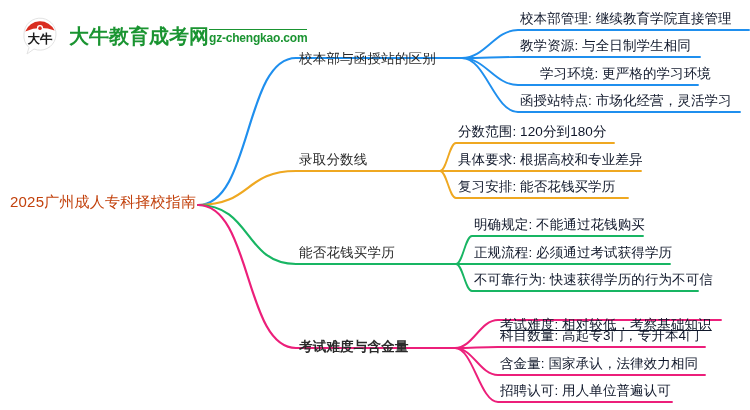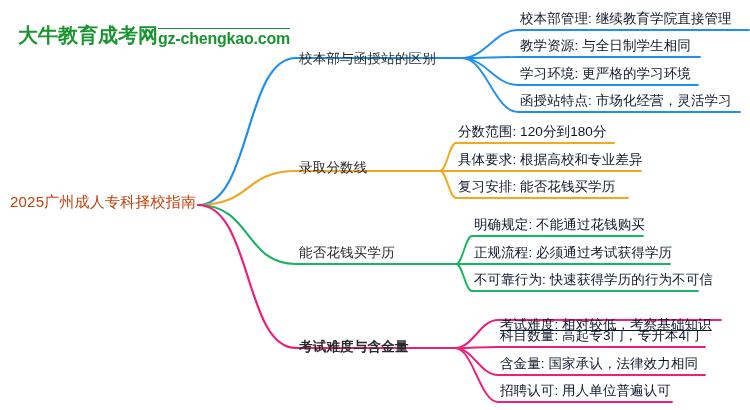--- a/index.html
+++ b/index.html
@@ -50,21 +50,21 @@
   }
   .logo-title {
     font-size: 20px;
     font-weight: bold;
     color: #1a9431;
     letter-spacing: 0px;
     white-space: nowrap;
   }
   .logo-sub {
     margin-top: 3px;
-    font-size: 16px;
+    font-size: 12px;
     font-weight: bold;
     color: #1a9431;
     letter-spacing: -0.2px;
     white-space: nowrap;
     border-top: 1.5px solid #1a9431;
     padding-top: 2px;
   }
 
   
   .root-node {
@@ -93,20 +93,29 @@
     color: #0f172a;
     white-space: nowrap;
     letter-spacing: 0.1px;
     line-height: 17px;
   }
 </style>
 </head>
 <body>
 
 <div class="logo-block">
+  <div class="logo-mark">
+    <svg width="44" height="42" viewBox="0 0 44 42">
+      <path d="M6 19 A16 16 0 1 1 16 34 L9 39 L11 32.5 A16 16 0 0 1 6 19 Z" fill="#ffffff" stroke="#e3e3e3" stroke-width="1"></path>
+      <path d="M7.2 16.5 A16 16 0 0 1 36.6 15.5 A40 40 0 0 0 7.2 16.5 Z" fill="#d92d20"></path>
+      <ellipse cx="22" cy="13.2" rx="3.1" ry="3.3" fill="#ffffff"></ellipse>
+      <ellipse cx="22" cy="13.2" rx="1.7" ry="1.9" fill="#d92d20"></ellipse>
+      <text x="22" y="27.5" font-family="'Liberation Serif','DejaVu Serif',serif" font-size="12.5" font-weight="bold" fill="#1d1d1d" text-anchor="middle">大牛</text>
+    </svg>
+  </div>
   <div class="logo-text">
     <div class="logo-title">大牛教育成考网</div>
     <div class="logo-sub">gz-chengkao.com</div>
   </div>
 </div>
 
 <svg id="mindmap-canvas" viewBox="0 0 750 410" xmlns="http://www.w3.org/2000/svg">
   <g id="connector-group" fill="none" stroke-linecap="round">
       <path d="M 198 205
           C 251.9 205, 244 58, 296 58
@@ -163,24 +172,24 @@
             C 473.06 348, 479.94 402, 498 402
             L 672 402" stroke="#ec1f7a" stroke-width="1.9" fill="none" stroke-linecap="round"></path>
     </g>
 </svg>
 
 <div class="root-node">2025广州成人专科择校指南</div>
 
 <div class="branch-label" style="left:299px; top:50px;">校本部与函授站的区别</div>
 <div class="leaf-label" style="left:520px; top:10px;">校本部管理: 继续教育学院直接管理</div>
 <div class="leaf-label" style="left:520px; top:37px;">教学资源: 与全日制学生相同</div>
-<div class="leaf-label" style="left:520px; top:65px;text-align:center;">学习环境: 更严格的学习环境</div>
+<div class="leaf-label" style="left:540px; top:65px;text-align:center;">学习环境: 更严格的学习环境</div>
 <div class="leaf-label" style="left:520px; top:92px;">函授站特点: 市场化经营，灵活学习</div>
 
-<div class="branch-label" style="left:299px; top:159px;">录取分数线</div>
+<div class="branch-label" style="left:299px; top:151px;">录取分数线</div>
 <div class="leaf-label" style="left:458px; top:123px;">分数范围: 120分到180分</div>
 <div class="leaf-label" style="left:458px; top:151px;">具体要求: 根据高校和专业差异</div>
 <div class="leaf-label" style="left:458px; top:178px;">复习安排: 能否花钱买学历</div>
 
 <div class="branch-label" style="left:299px; top:244px;">能否花钱买学历</div>
 <div class="leaf-label" style="left:474px; top:216px;">明确规定: 不能通过花钱购买</div>
 <div class="leaf-label" style="left:474px; top:244px;">正规流程: 必须通过考试获得学历</div>
 <div class="leaf-label" style="left:474px; top:271px;">不可靠行为: 快速获得学历的行为不可信</div>
 
 <div class="branch-label" style="left:299px; top:338px;font-weight:bold;">考试难度与含金量</div>

